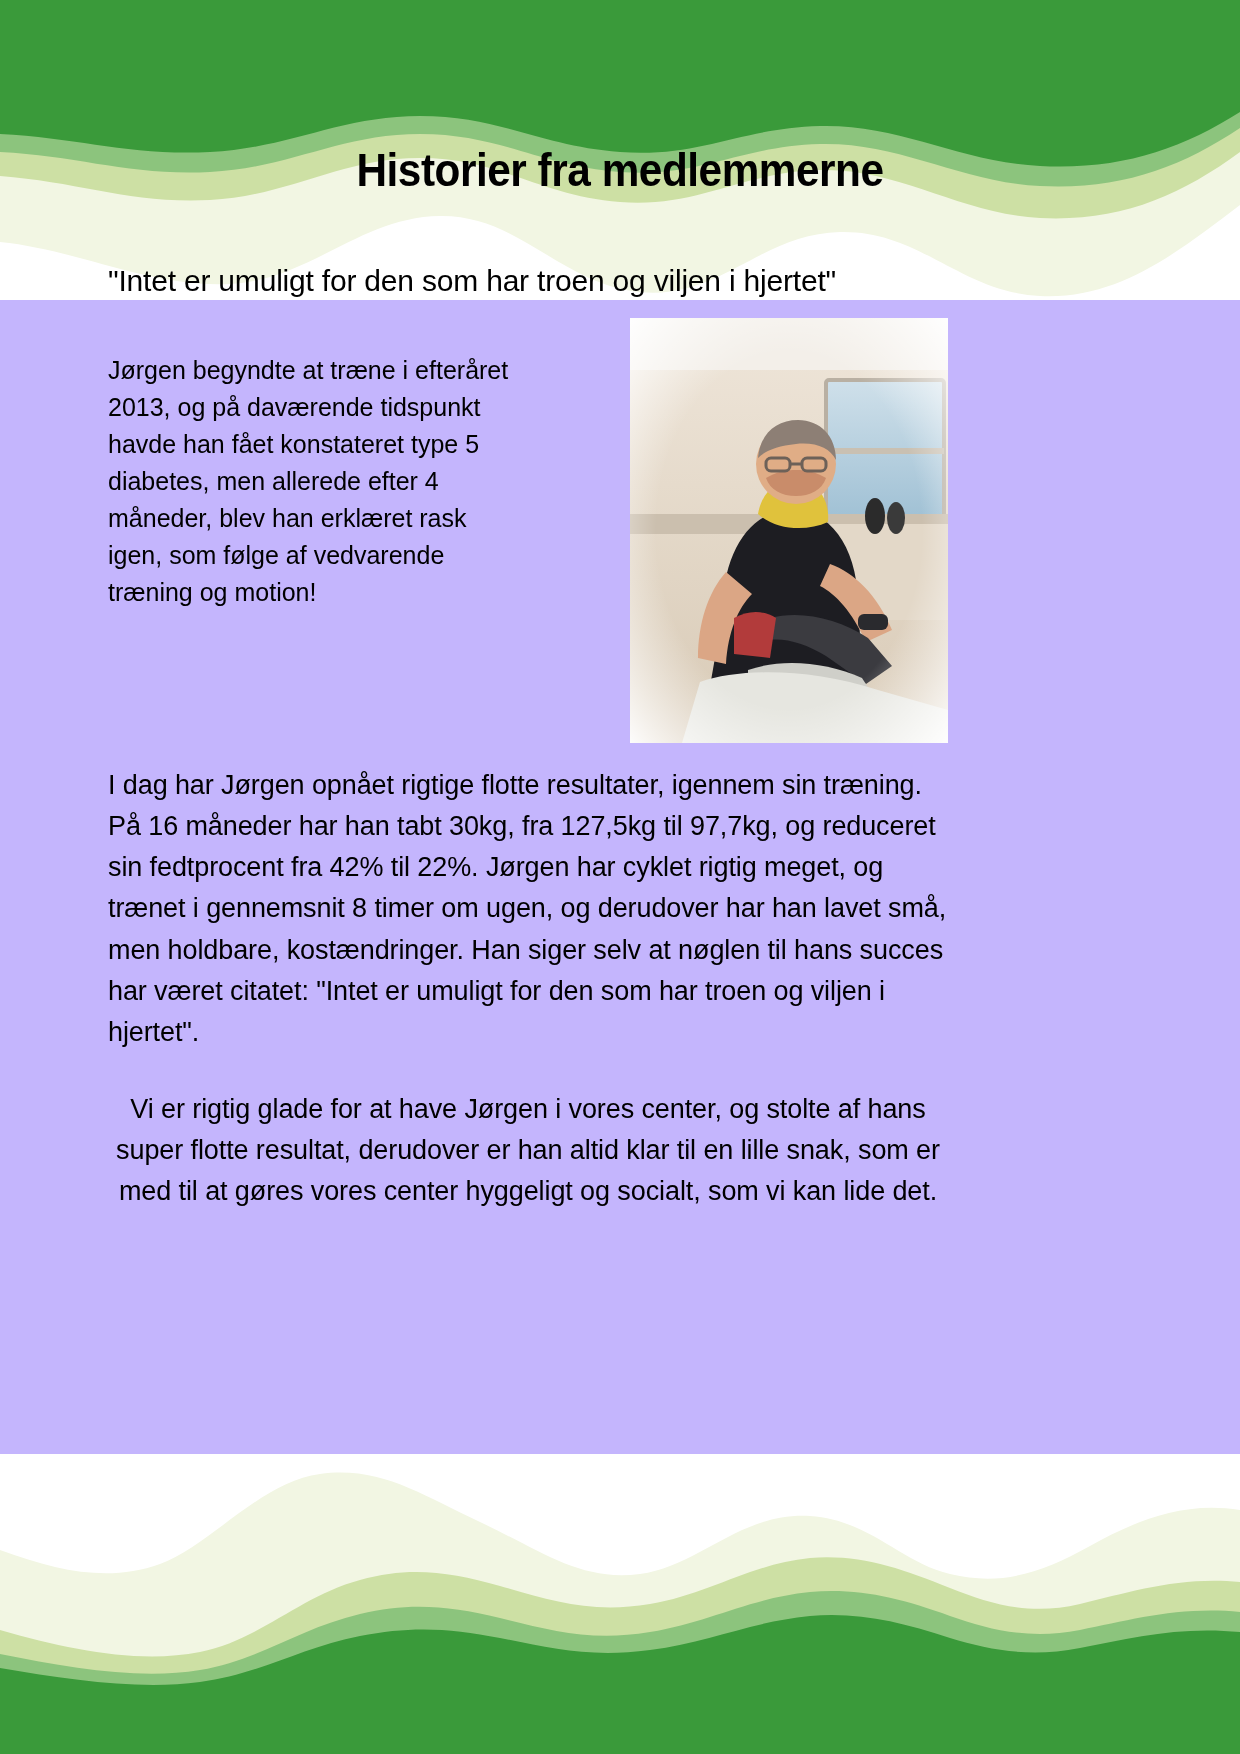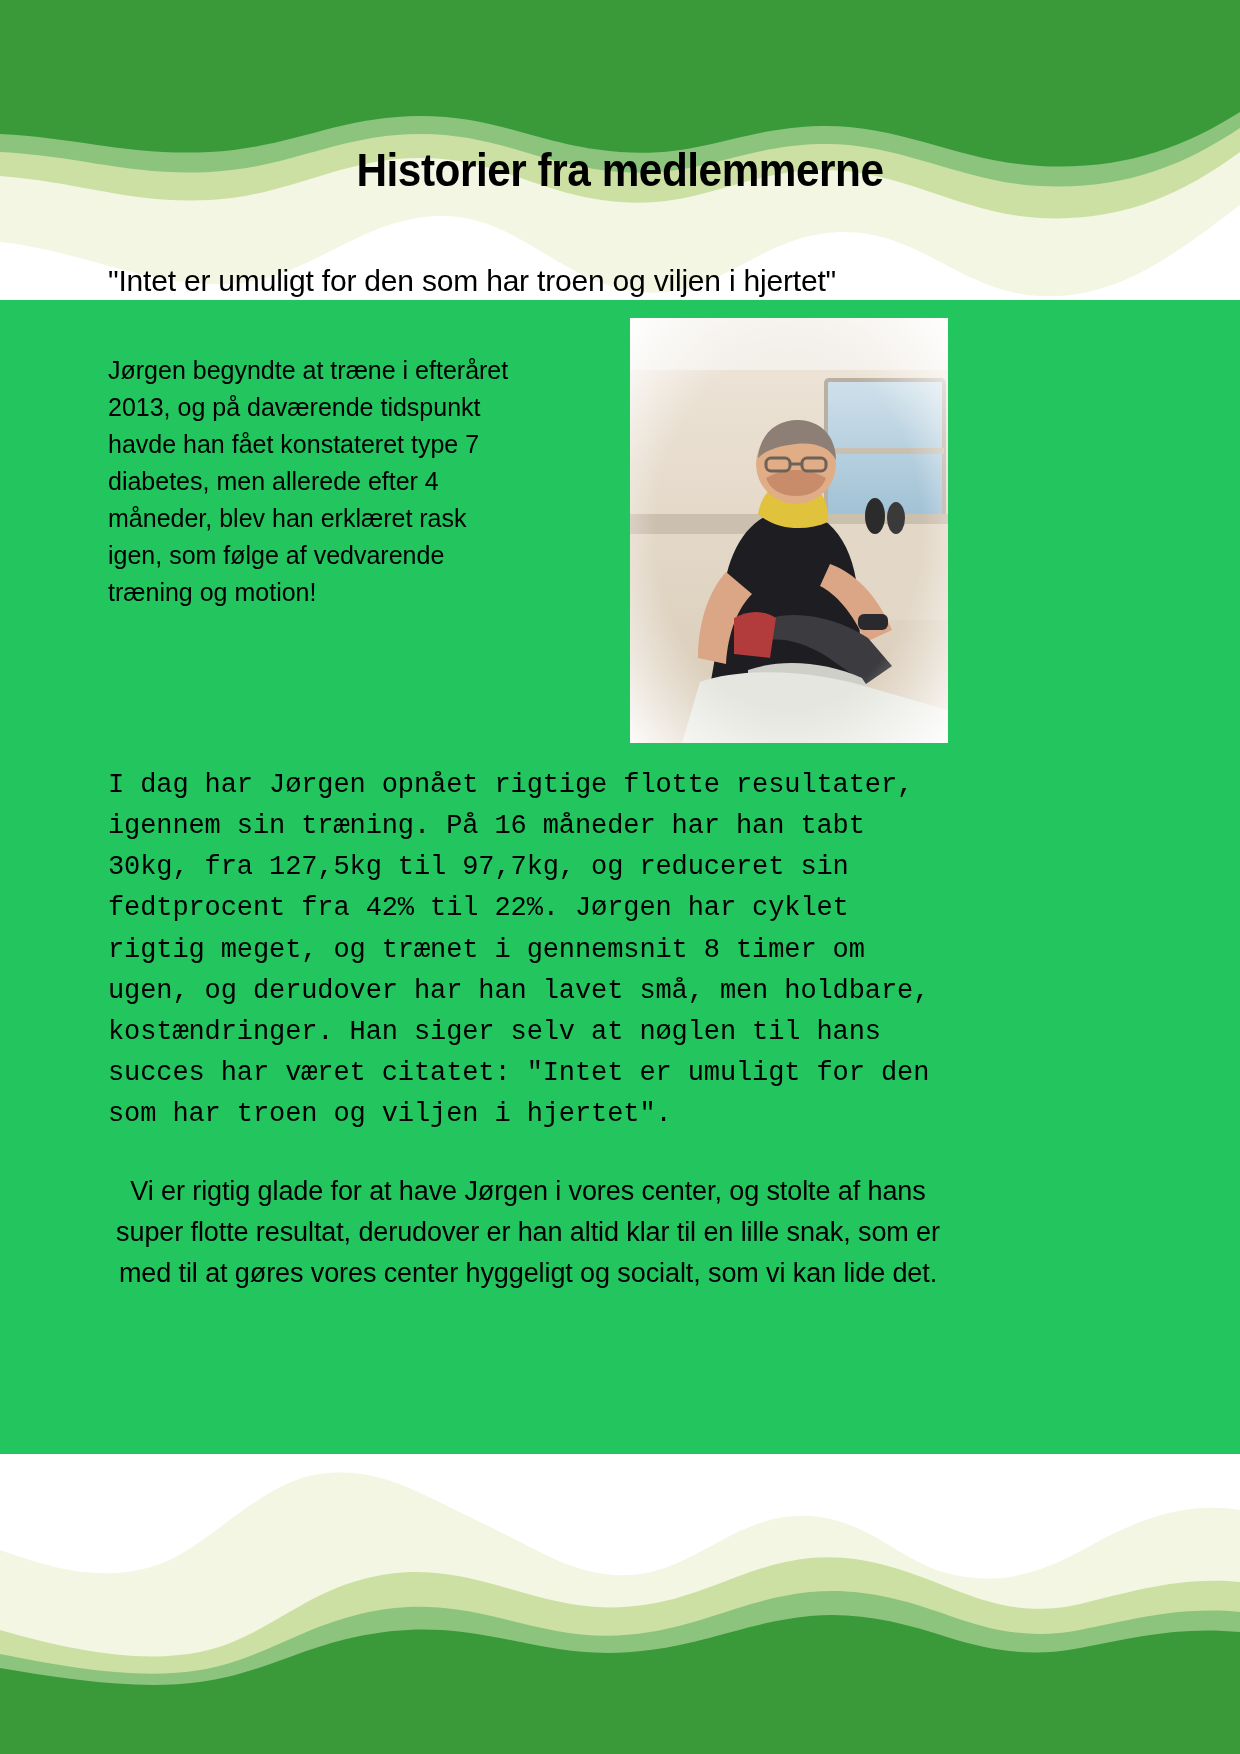--- a/index.html
+++ b/index.html
@@ -12,21 +12,21 @@
     background: #ffffff;
     font-family: "Liberation Sans", sans-serif;
     overflow: hidden;
     position: relative;
   }
 
   .page {
     position: relative;
     width: 1240px;
     height: 1754px;
-    background: #22c55e;
+    background: #c4b5fd;
     overflow: hidden;
   }
 
   
   .wave-top {
     position: absolute;
     top: 0;
     left: 0;
     width: 1240px;
     height: 300px;
@@ -110,21 +110,20 @@
     line-height: 1.52;
     color: #000000;
     margin: 0;
     letter-spacing: -0.1px;
     clear: none;
   }
   .para-results {
     margin-top: 40px;
     clear: both;
     padding-top: 8px;
-    font-family: Liberation Mono, monospace;
   }
   .para-closing {
     margin-top: 36px;
     text-align: center;
   }
 </style>
 </head>
 <body>
 
 <div class="page">
@@ -191,21 +190,21 @@
         <path d="M96 254 C78 274 68 306 68 340 L96 346 C98 314 108 290 122 276 Z" fill="#dba685"></path>
         <rect x="228" y="296" width="30" height="16" rx="6" fill="#2a2a2e"></rect>
         <path d="M140 300 C170 292 208 300 238 320 L262 348 L236 366 L196 338 C176 326 156 320 140 322 Z" fill="#3b3b40"></path>
         <path d="M118 352 C152 340 196 344 232 360 L246 382 L118 392 Z" fill="#cfcfc9"></path>
         <path d="M70 364 C110 350 180 350 248 372 L318 392 L318 425 L52 425 Z" fill="#e6e6e0"></path>
         <path d="M104 300 C118 292 134 292 146 300 L140 340 L104 336 Z" fill="#b23b3b"></path>
         <rect x="0" y="0" width="318" height="425" fill="url(#vig)"></rect>
       </svg>
     </div>
 
-    <div class="intro-col">Jørgen begyndte at træne i efteråret 2013, og på daværende tidspunkt havde han fået konstateret type 7 diabetes, men allerede efter 4 måneder, blev han erklæret rask igen, som følge af vedvarende træning og motion!</div>
+    <div class="intro-col">Jørgen begyndte at træne i efteråret 2013, og på daværende tidspunkt havde han fået konstateret type 5 diabetes, men allerede efter 4 måneder, blev han erklæret rask igen, som følge af vedvarende træning og motion!</div>
 
     <p class="body-para para-results">I dag har Jørgen opnået rigtige flotte resultater, igennem sin træning. På 16 måneder har han tabt 30kg, fra 127,5kg til 97,7kg, og reduceret sin fedtprocent fra 42% til 22%. Jørgen har cyklet rigtig meget, og trænet i gennemsnit 8 timer om ugen, og derudover har han lavet små, men holdbare, kostændringer. Han siger selv at nøglen til hans succes har været citatet: "Intet er umuligt for den som har troen og viljen i hjertet".</p>
 
     <p class="body-para para-closing">Vi er rigtig glade for at have Jørgen i vores center, og stolte af hans super flotte resultat, derudover er han altid klar til en lille snak, som er med til at gøres vores center hyggeligt og socialt, som vi kan lide det.</p>
 
   </div>
 
 </div>
 
 </body></html>

